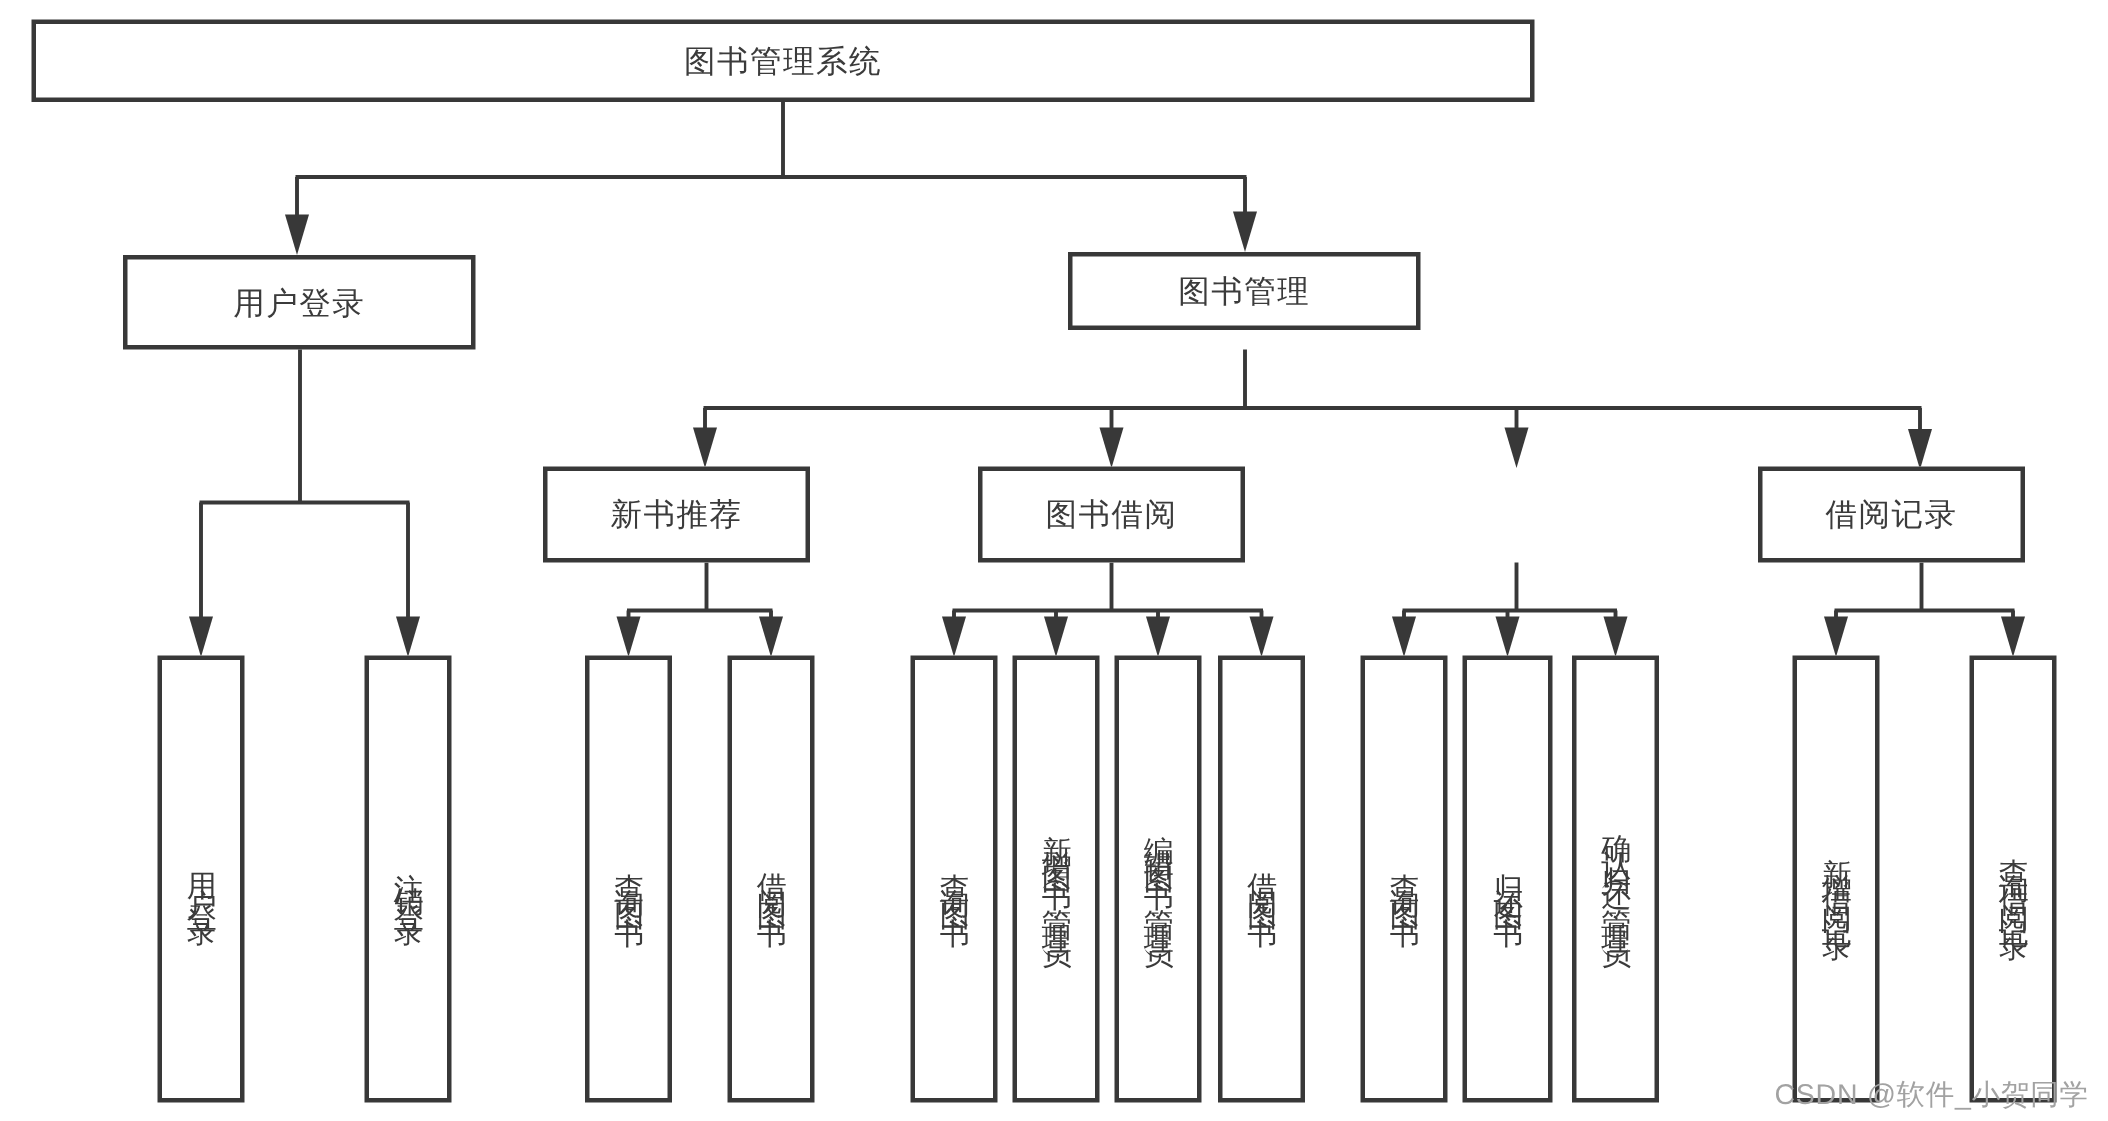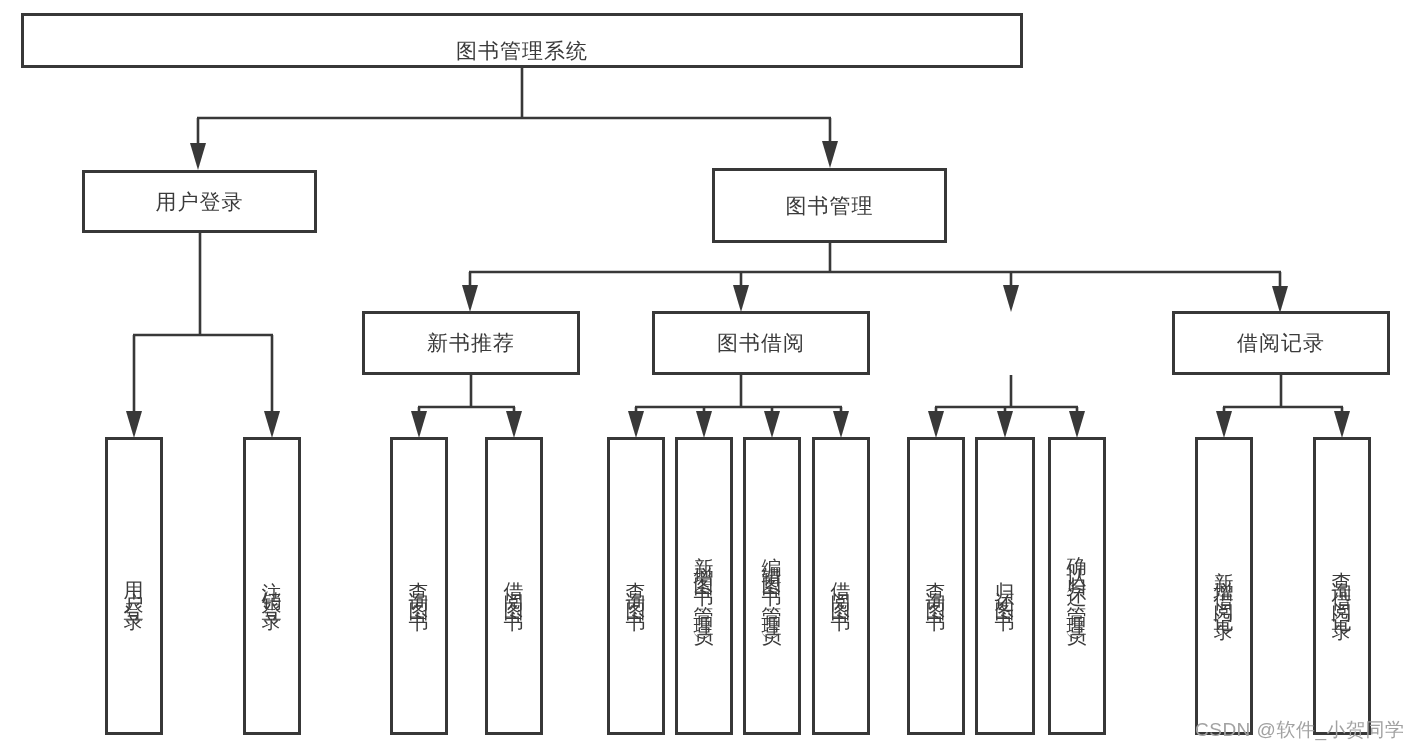--- a/index.html
+++ b/index.html
@@ -30,23 +30,23 @@
     border: 3px solid #383838;
     background: #ffffff;
     display: flex;
     align-items: center;
     justify-content: center;
     font-size: 21px;
     letter-spacing: 1px;
     color: #3b3b3b;
     z-index: 2;
   }
-  .box.root  { left: 21px;  top: 13px;  width: 1002px; height: 55px; align-items: flex-end; }
+  .box.root  { left: 21px;  top: 13px;  width: 1002px; height: 55px; }
   .box.l2    { width: 235px; height: 63px; }
-  .box.l3    { top: 311px; width: 218px; height: 64px; }
+  .box.l3    { top: 311px; width: 178px; height: 64px; }
   .leaf {
     position: absolute;
     box-sizing: border-box;
     top: 437px;
     width: 58px;
     height: 298px;
     border: 3px solid #383838;
     background: #ffffff;
     display: flex;
     align-items: center;
@@ -64,21 +64,20 @@
   }
   .watermark {
     position: absolute;
     left: 1183px;
     top: 717px;
     font-size: 19px;
     letter-spacing: 0.5px;
     color: #a2a2a2;
     z-index: 3;
     white-space: nowrap;
-    margin-left: 12px;
   }
 </style>
 </head>
 <body>
 
 <div class="canvas">
 
   <svg class="wires" viewBox="0 0 1405 747" xmlns="http://www.w3.org/2000/svg">
     <g stroke="#383838" stroke-width="2.6" fill="none">
 
@@ -148,21 +147,21 @@
     </g>
   </svg>
 
   <div class="box root">
     <span>图书管理系统</span>
   </div>
 
   <div class="box l2" style="left:82px; top:170px;">
     <span>用户登录</span>
   </div>
-  <div class="box l2" style="left:712px; top:168px; height:75px;">
+  <div class="box l2" style="left:712px; top:168px; height:52px;">
     <span>图书管理</span>
   </div>
 
   <div class="box l3" style="left:362px;">
     <span>新书推荐</span>
   </div>
   <div class="box l3" style="left:652px;">
     <span>图书借阅</span>
   </div>
   <div class="box l3" style="left:1172px;">

